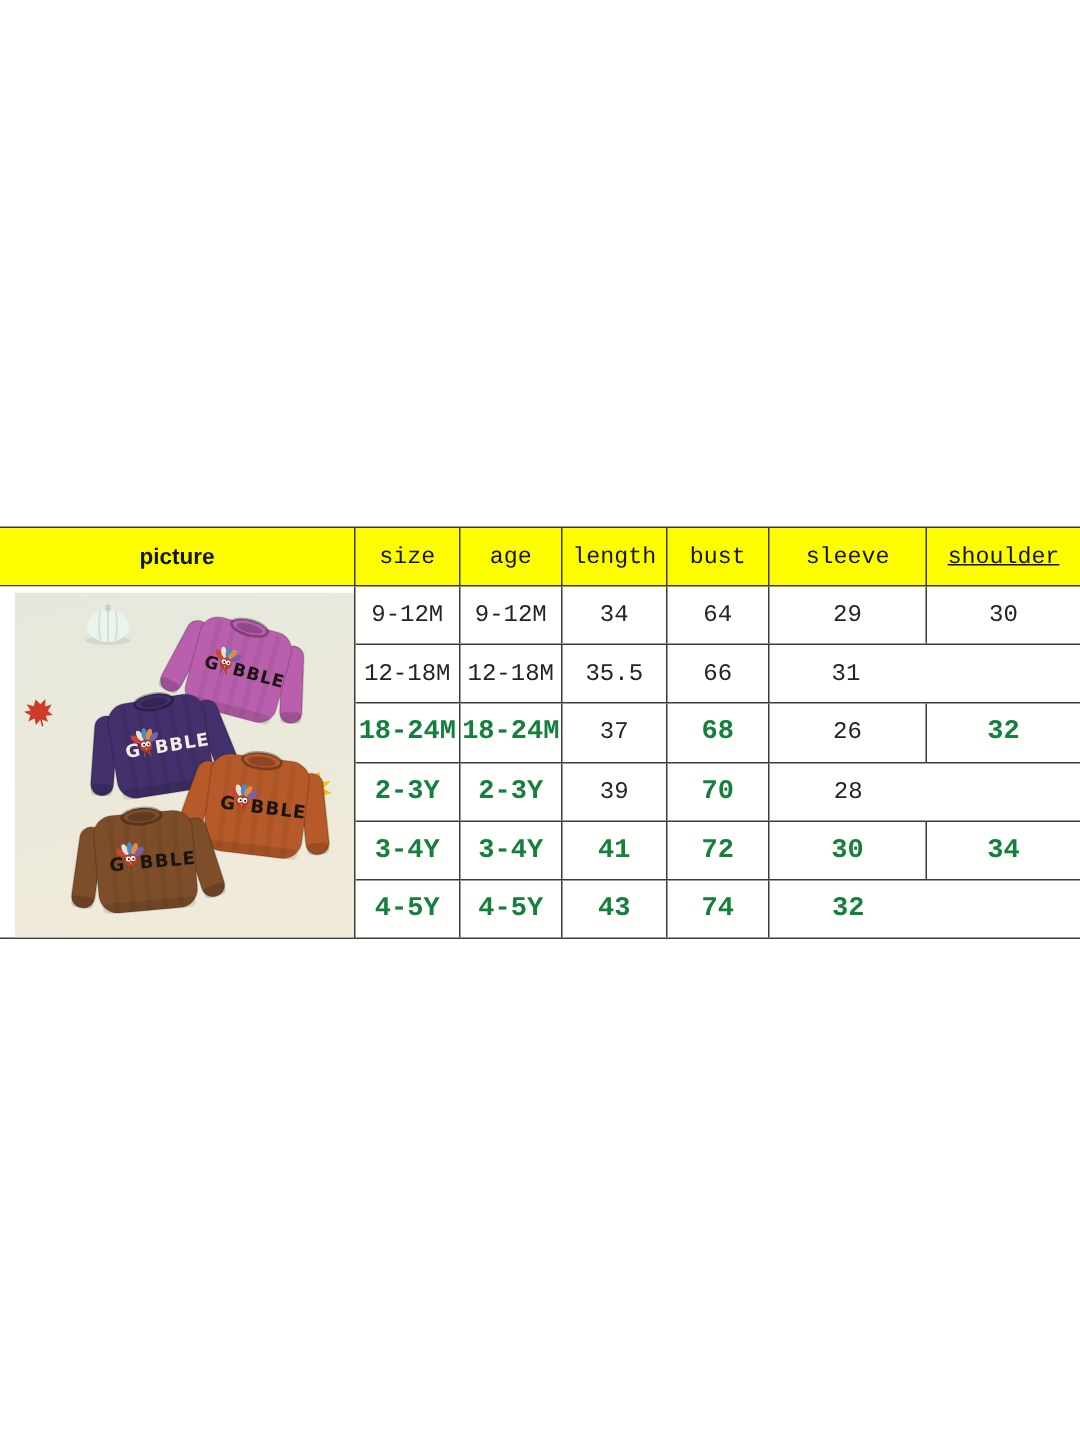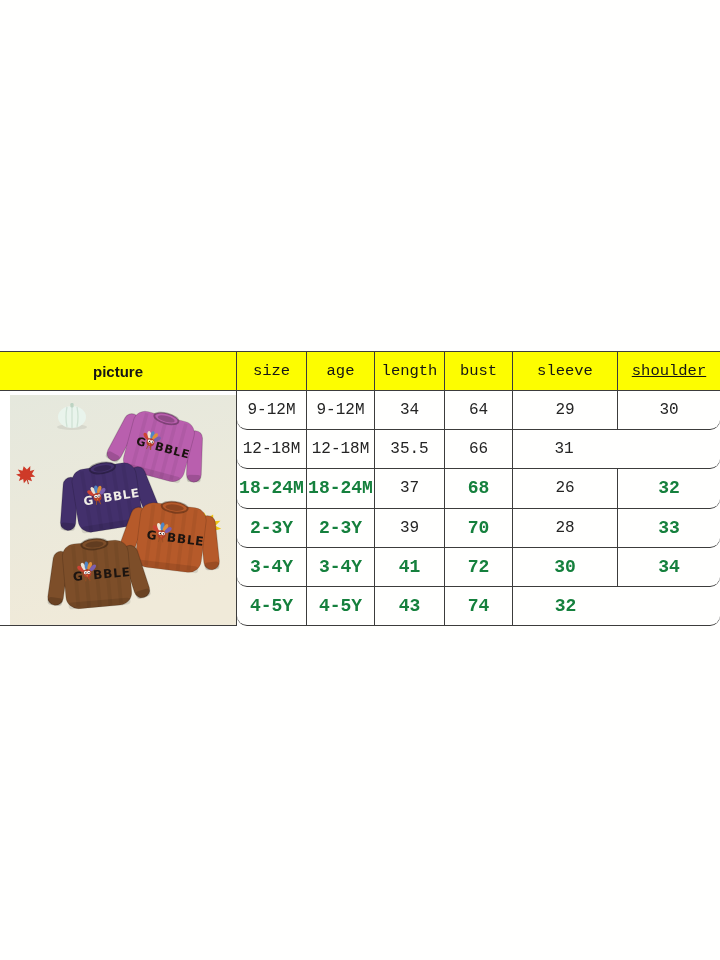--- a/index.html
+++ b/index.html
@@ -32,21 +32,20 @@
     position:relative;width:237px;box-sizing:border-box;
     border-right:1px solid var(--table-border,#3c3c3c);
     border-bottom:1px solid var(--table-border,#3c3c3c);
     background:#fff;
   }
   .photo{position:absolute;left:10px;top:4px;width:226px;height:230px;display:block;}
   .rows{display:flex;flex-direction:column;width:483px;}
   .tr{
     flex:1;display:flex;box-sizing:border-box;
     border-bottom:1px solid var(--table-border,#3c3c3c);
-    border-radius:10px;
   }
   .td{
     display:flex;align-items:center;justify-content:center;box-sizing:border-box;
     border-right:1px solid var(--table-border,#3c3c3c);white-space:nowrap;
   }
   .td:last-child{border-right:none;}
   .mono{font-family:"Liberation Mono",monospace;font-size:16px;font-weight:normal;color:#242424;}
   .sans{font-family:Liberation Mono, monospace;font-size:18px;font-weight:bold;color:#15803d;}
   
   .gobble-text{
@@ -178,21 +177,20 @@
           <div class="td mono c5">26</div>
           <div class="td sans c6">32</div>
         </div>
 
         <div class="tr">
           <div class="td sans c1">2-3Y</div>
           <div class="td sans c2">2-3Y</div>
           <div class="td mono c3">39</div>
           <div class="td sans c4">70</div>
           <div class="td mono c5">28</div>
-          <div class="td sans c6">33</div>
         </div>
 
         <div class="tr">
           <div class="td sans c1">3-4Y</div>
           <div class="td sans c2">3-4Y</div>
           <div class="td sans c3">41</div>
           <div class="td sans c4">72</div>
           <div class="td sans c5">30</div>
           <div class="td sans c6">34</div>
         </div>

